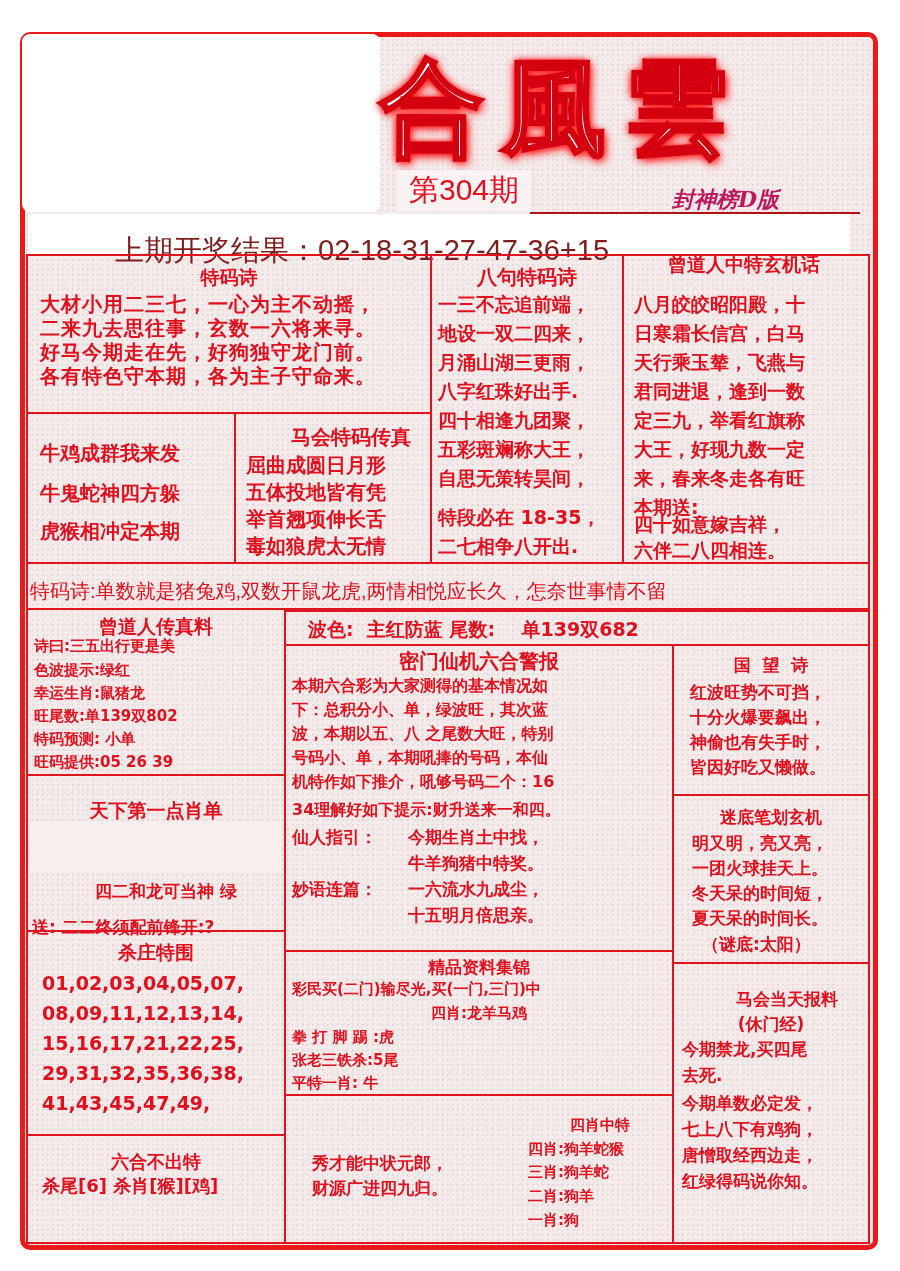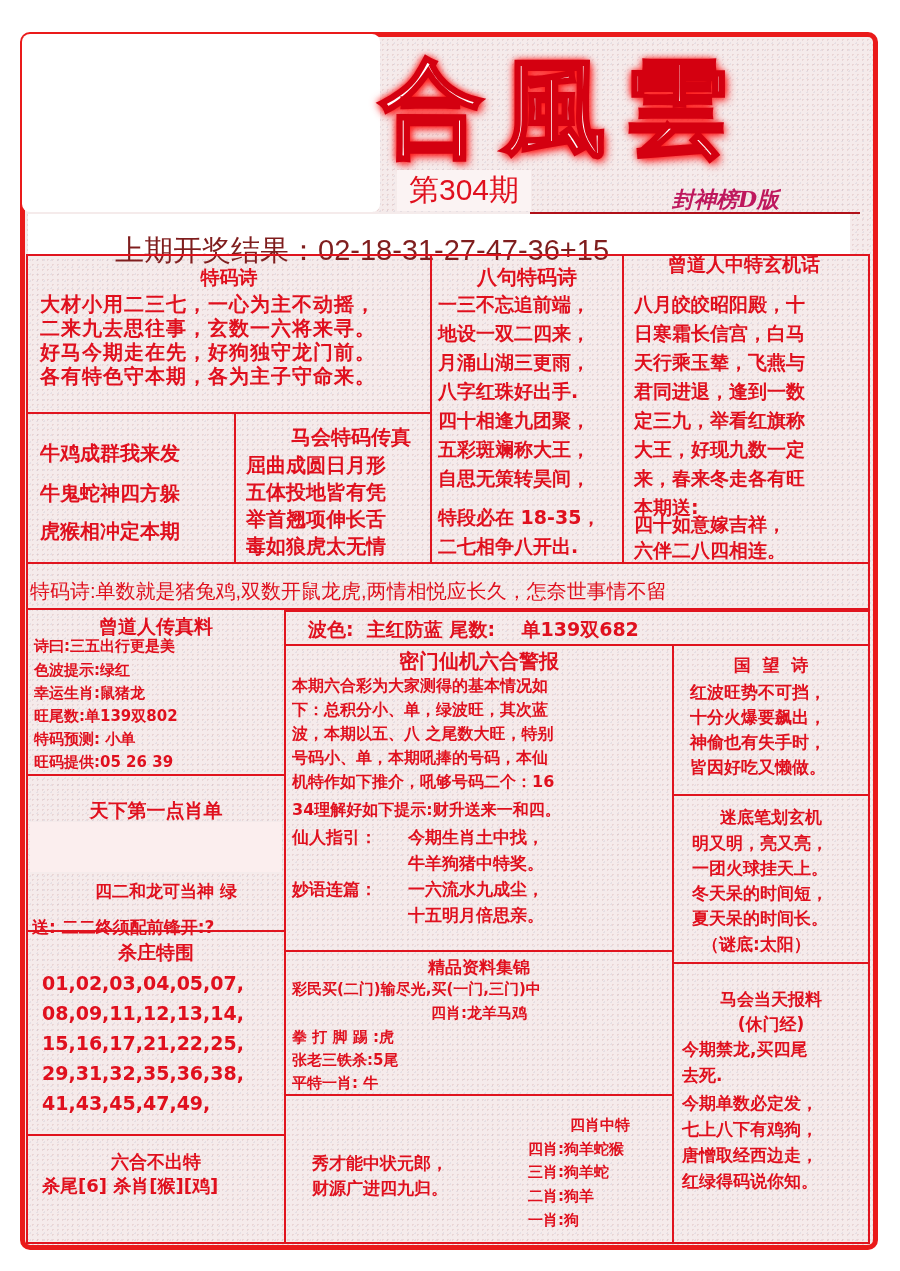--- a/index.html
+++ b/index.html
@@ -149,21 +149,21 @@
 
 <div class="box" style="left:284px;top:950px;width:390px;height:146px;"></div>
 <div class="t c" style="left:284px;top:956px;width:390px;font-size:17px;">精品资料集锦</div>
 <div class="t" style="left:292px;top:980px;font-size:15px;">彩民买(二门)输尽光,买(一门,三门)中</div>
 <div class="t c" style="left:284px;top:1004px;width:390px;font-size:15px;">四肖:龙羊马鸡</div>
 <div class="t" style="left:292px;top:1028px;font-size:15px;">拳 打 脚 踢 :虎</div>
 <div class="t" style="left:292px;top:1051px;font-size:15px;">张老三铁杀:5尾</div>
 <div class="t" style="left:292px;top:1074px;font-size:15px;">平特一肖: 牛</div>
 
 <div class="box" style="left:672px;top:962px;width:198px;height:282px;"></div>
-<div class="t c" style="left:672px;top:988px;width:198px;font-size:17px;">马会当天报料</div>
+<div class="t c" style="left:672px;top:988px;width:198px;font-size:17px;padding-left:16px;">马会当天报料</div>
 <div class="t c" style="left:672px;top:1013px;width:198px;font-size:17px;">(休门经)</div>
 <div class="t" style="left:682px;top:1038px;font-size:17px;">今期禁龙,买四尾</div>
 <div class="t" style="left:682px;top:1064px;font-size:17px;">去死.</div>
 <div class="t" style="left:682px;top:1092px;font-size:17px;">今期单数必定发，</div>
 <div class="t" style="left:682px;top:1118px;font-size:17px;">七上八下有鸡狗，</div>
 <div class="t" style="left:682px;top:1144px;font-size:17px;">唐憎取经西边走，</div>
 <div class="t" style="left:682px;top:1170px;font-size:17px;">红绿得码说你知。</div>
 
 <div class="box" style="left:284px;top:1094px;width:390px;height:150px;"></div>
 <div class="t" style="left:312px;top:1152px;font-size:17px;">秀才能中状元郎，</div>

